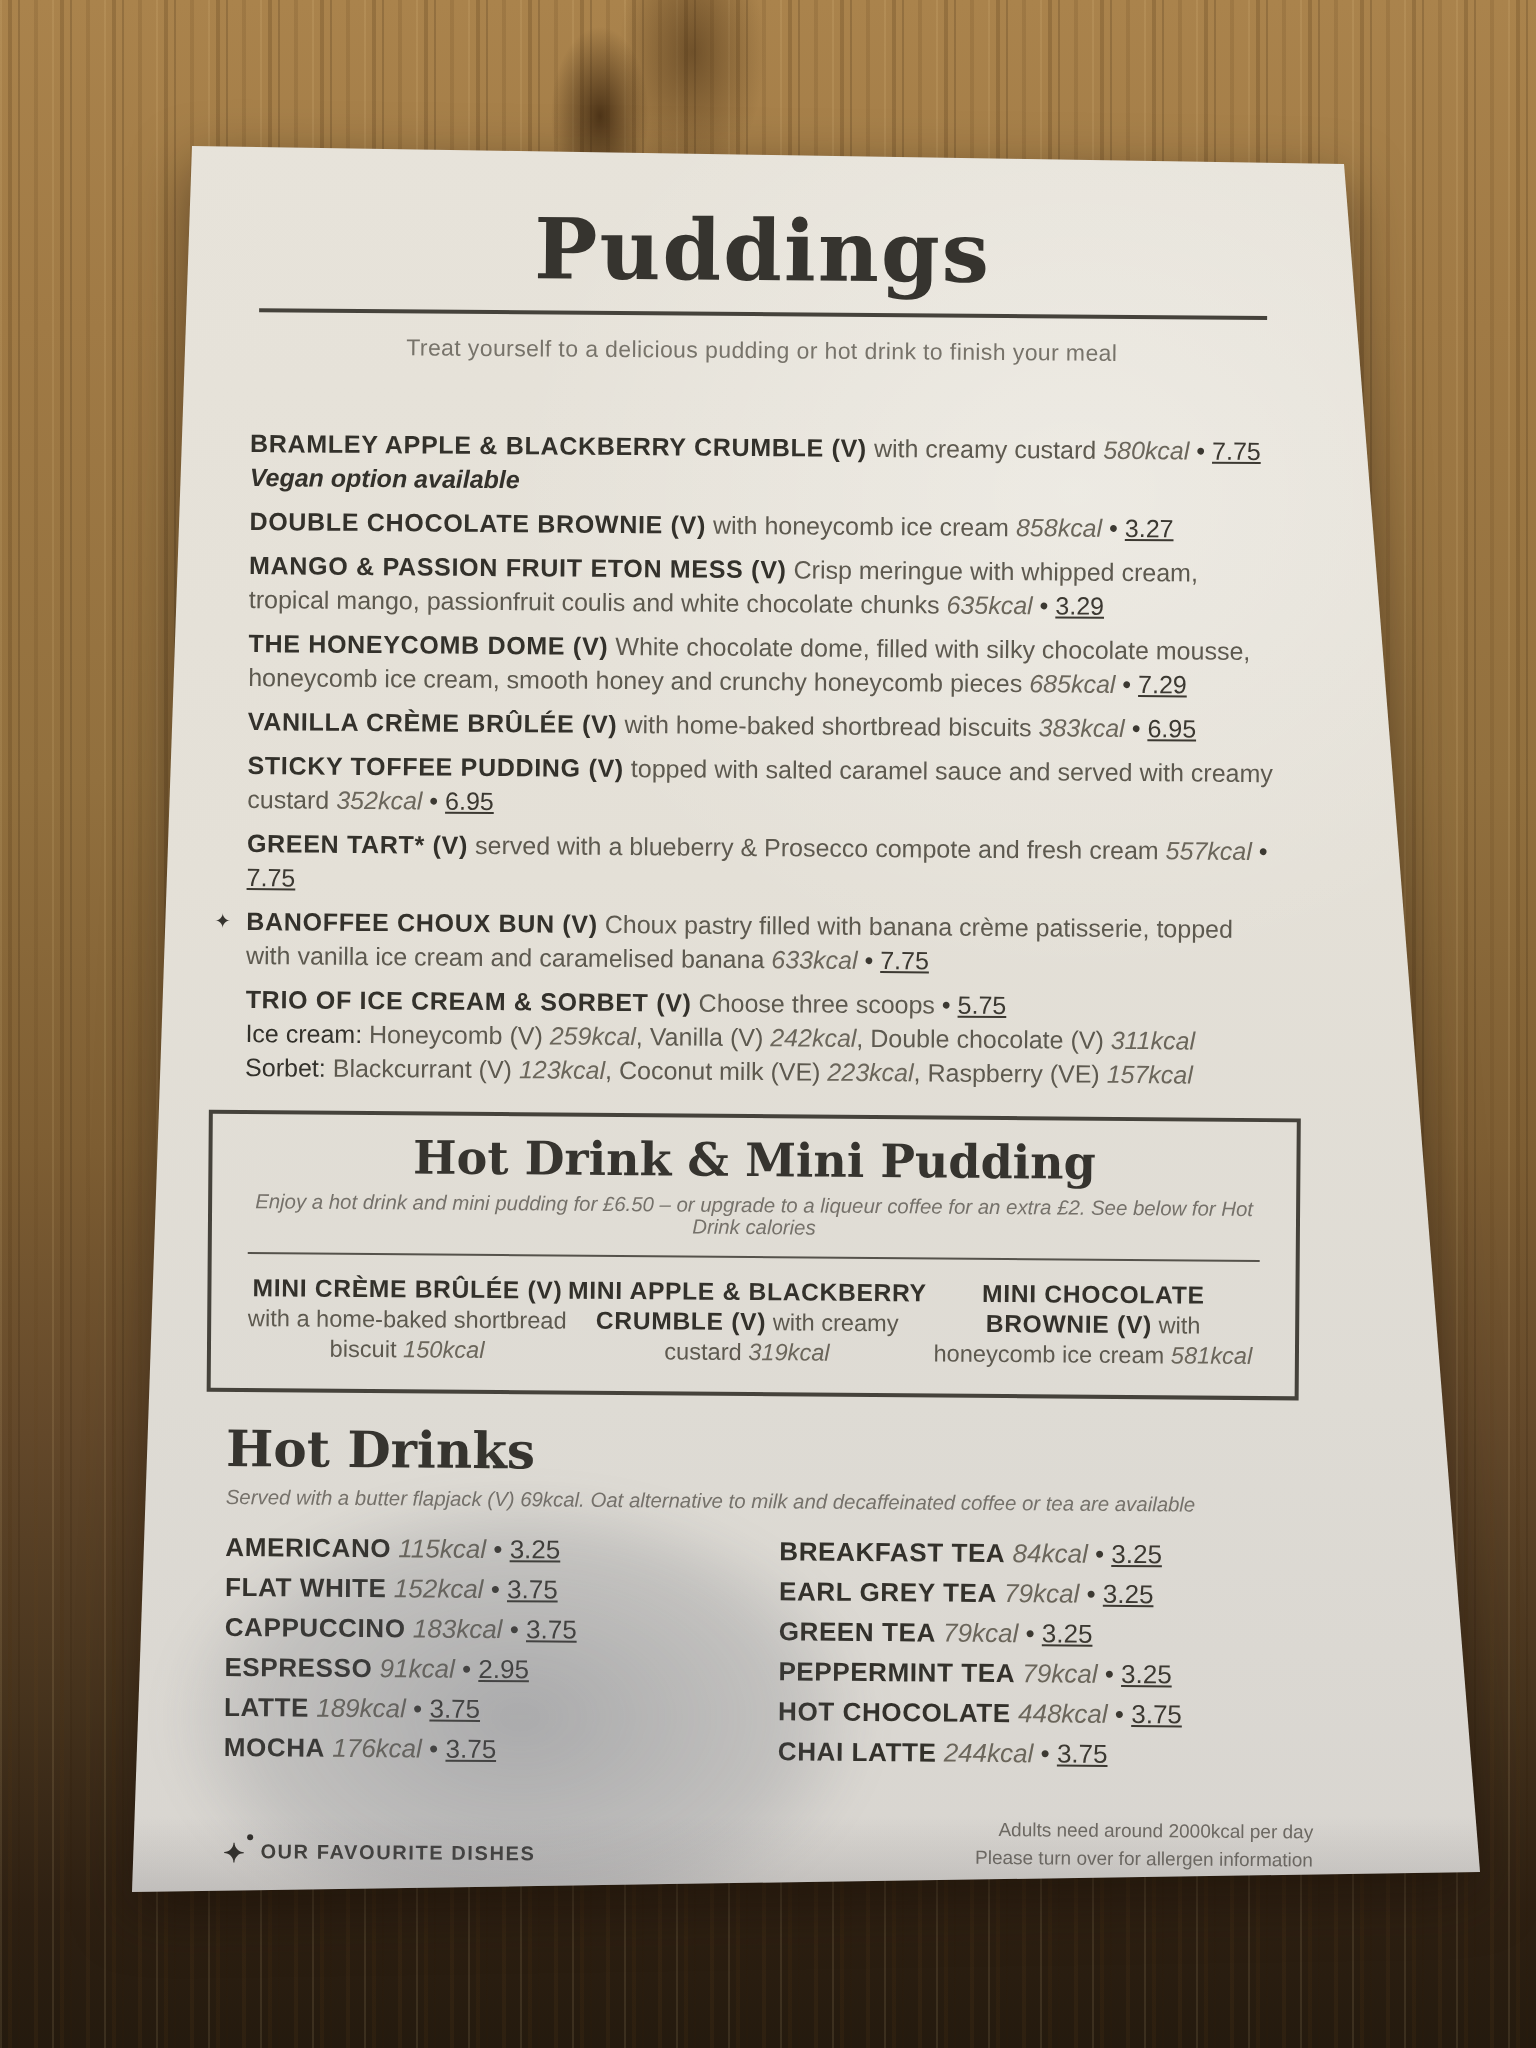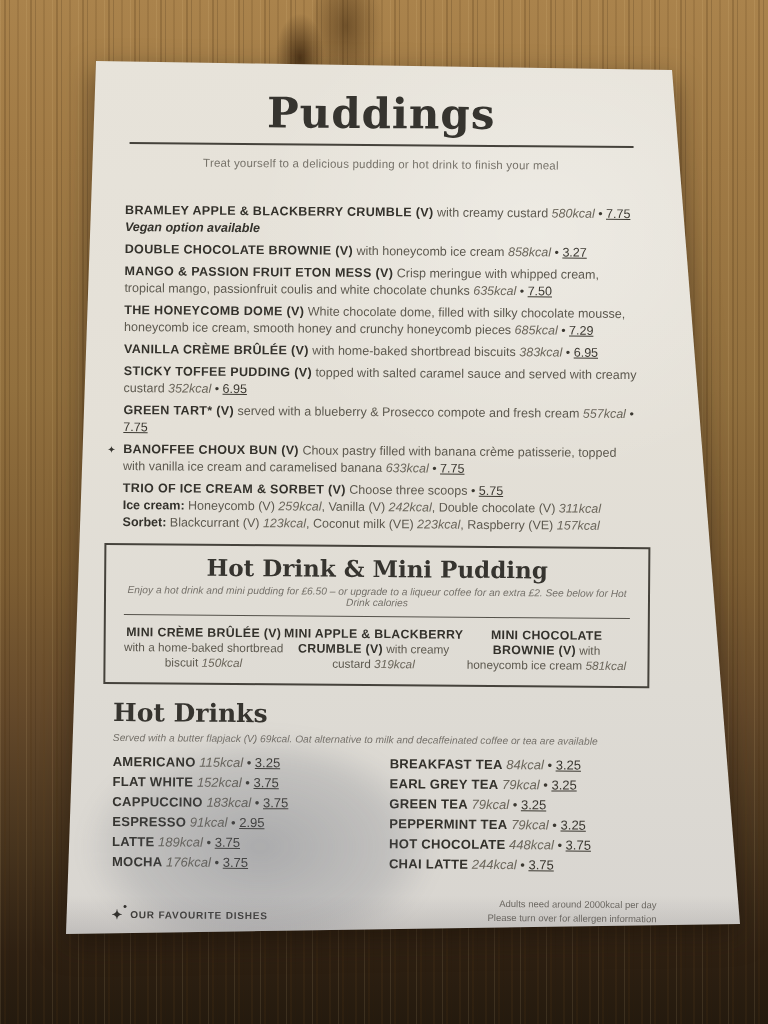--- a/index.html
+++ b/index.html
@@ -22,21 +22,21 @@
         rgba(74,48,18,0.22) 4px 6px, rgba(0,0,0,0) 6px 9px,
         rgba(44,27,9,0.18) 9px 10px, rgba(0,0,0,0) 10px 17px,
         rgba(94,64,28,0.16) 17px 19px, rgba(0,0,0,0) 19px 26px),
       linear-gradient(180deg, #aa834c 0%, #a07a45 16%, #92703e 38%,
         #7e5e33 56%, #63482a 70%, #46331d 83%, #2e2012 93%, #241a0e 100%);
   }
 
   
   .paper-wrap { position: absolute; inset: 0; filter: drop-shadow(0 10px 14px rgba(18,10,3,0.5)); }
   .paper {
-    position: absolute; left: 60px; top: 58px; width: 682px; height: 878px;
+    position: absolute; left: 60px; top: 70px; width: 682px; height: 878px;
     clip-path: polygon(36px 3px, 612px 12px, 680px 866px, 6px 876px);
     background:
       radial-gradient(ellipse 60% 40% at 70% 20%, rgba(255,255,252,0.30), rgba(255,255,252,0) 70%),
       linear-gradient(180deg, #e7e3da 0%, #e4e0d7 42%, #dedbd4 72%, #d8d5d0 100%);
   }
   .shadow-blob {
     position: absolute; left: -40px; bottom: -50px; width: 480px; height: 310px;
     background: radial-gradient(ellipse 50% 50% at 50% 55%,
       rgba(86,92,106,0.36), rgba(86,92,106,0.18) 55%, rgba(86,92,106,0) 74%);
     filter: blur(8px);
@@ -64,21 +64,21 @@
   .plist { margin: 34px 0 0 8px; width: 518px; }
   .item { position: relative; font-size: 12.5px; line-height: 17px; margin-bottom: 5px; color: #5d594f; }
   .item .fav { position: absolute; left: -16px; top: 0; font-size: 10px; color: #36342f; font-style: normal; }
   .nm { font-weight: 700; color: #33312b; letter-spacing: 0.35px; }
   .ds { color: #5d594f; }
   em.kc, .sub em { font-style: italic; color: #6b665b; font-weight: 400; }
   .bu { color: #3c3932; }
   .pr { color: #3c3932; text-decoration: underline; }
   .nt { font-weight: 700; font-style: italic; color: #33312b; }
   .sub { line-height: 17px; }
-  .nm2 { font-weight: 700; color: #33312b; }
+  .nm2 { font-weight: 400; color: #33312b; }
 
   
   .combo {
     margin: 12px 0 0 -10px; width: 506px;
     border: 2px solid #45423b; padding: 8px 18px 12px;
   }
   .combo-title {
     margin: 0; text-align: center; font-family: "DejaVu Serif", serif;
     font-weight: 700; font-size: 23px; color: #36342f; line-height: 1.25;
   }
@@ -121,21 +121,21 @@
     <div class="paper">
 
       <div class="content">
         <h1 class="menu-title">Puddings</h1>
         <div class="title-rule"></div>
         <p class="tagline">Treat yourself to a delicious pudding or hot drink to finish your meal</p>
 
         <div class="plist">
             <div class="item"><span class="nm">BRAMLEY APPLE &amp; BLACKBERRY CRUMBLE (V)</span> <span class="ds">with creamy custard</span> <em class="kc">580kcal</em> <span class="bu">•</span> <span class="pr">7.75</span> <span class="nt">Vegan option available</span></div>
             <div class="item"><span class="nm">DOUBLE CHOCOLATE BROWNIE (V)</span> <span class="ds">with honeycomb ice cream</span> <em class="kc">858kcal</em> <span class="bu">•</span> <span class="pr">3.27</span></div>
-            <div class="item"><span class="nm">MANGO &amp; PASSION FRUIT ETON MESS (V)</span> <span class="ds">Crisp meringue with whipped cream, tropical mango, passionfruit coulis and white chocolate chunks</span> <em class="kc">635kcal</em> <span class="bu">•</span> <span class="pr">7.50</span></div>
+            <div class="item"><span class="nm">MANGO &amp; PASSION FRUIT ETON MESS (V)</span> <span class="ds">Crisp meringue with whipped cream, tropical mango, passionfruit coulis and white chocolate chunks</span> <em class="kc">635kcal</em> <span class="bu">•</span> <span class="pr">3.29</span></div>
             <div class="item"><span class="nm">THE HONEYCOMB DOME (V)</span> <span class="ds">White chocolate dome, filled with silky chocolate mousse, honeycomb ice cream, smooth honey and crunchy honeycomb pieces</span> <em class="kc">685kcal</em> <span class="bu">•</span> <span class="pr">7.29</span></div>
             <div class="item"><span class="nm">VANILLA CRÈME BRÛLÉE (V)</span> <span class="ds">with home-baked shortbread biscuits</span> <em class="kc">383kcal</em> <span class="bu">•</span> <span class="pr">6.95</span></div>
             <div class="item"><span class="nm">STICKY TOFFEE PUDDING (V)</span> <span class="ds">topped with salted caramel sauce and served with creamy custard</span> <em class="kc">352kcal</em> <span class="bu">•</span> <span class="pr">6.95</span></div>
             <div class="item"><span class="nm">GREEN TART* (V)</span> <span class="ds">served with a blueberry &amp; Prosecco compote and fresh cream</span> <em class="kc">557kcal</em> <span class="bu">•</span> <span class="pr">7.75</span></div>
             <div class="item"><span class="fav">✦</span><span class="nm">BANOFFEE CHOUX BUN (V)</span> <span class="ds">Choux pastry filled with banana crème patisserie, topped with vanilla ice cream and caramelised banana</span> <em class="kc">633kcal</em> <span class="bu">•</span> <span class="pr">7.75</span></div>
             <div class="item"><span class="nm">TRIO OF ICE CREAM &amp; SORBET (V)</span> <span class="ds">Choose three scoops</span> <span class="bu">•</span> <span class="pr">5.75</span><div class="sub"><span class="nm2">Ice cream:</span> <span class="ds">Honeycomb (V) <em>259kcal</em>, Vanilla (V) <em>242kcal</em>, Double chocolate (V) <em>311kcal</em></span></div><div class="sub"><span class="nm2">Sorbet:</span> <span class="ds">Blackcurrant (V) <em>123kcal</em>, Coconut milk (VE) <em>223kcal</em>, Raspberry (VE) <em>157kcal</em></span></div></div>
           </div>
 
         <div class="combo">
           <h2 class="combo-title">Hot Drink &amp; Mini Pudding</h2>

